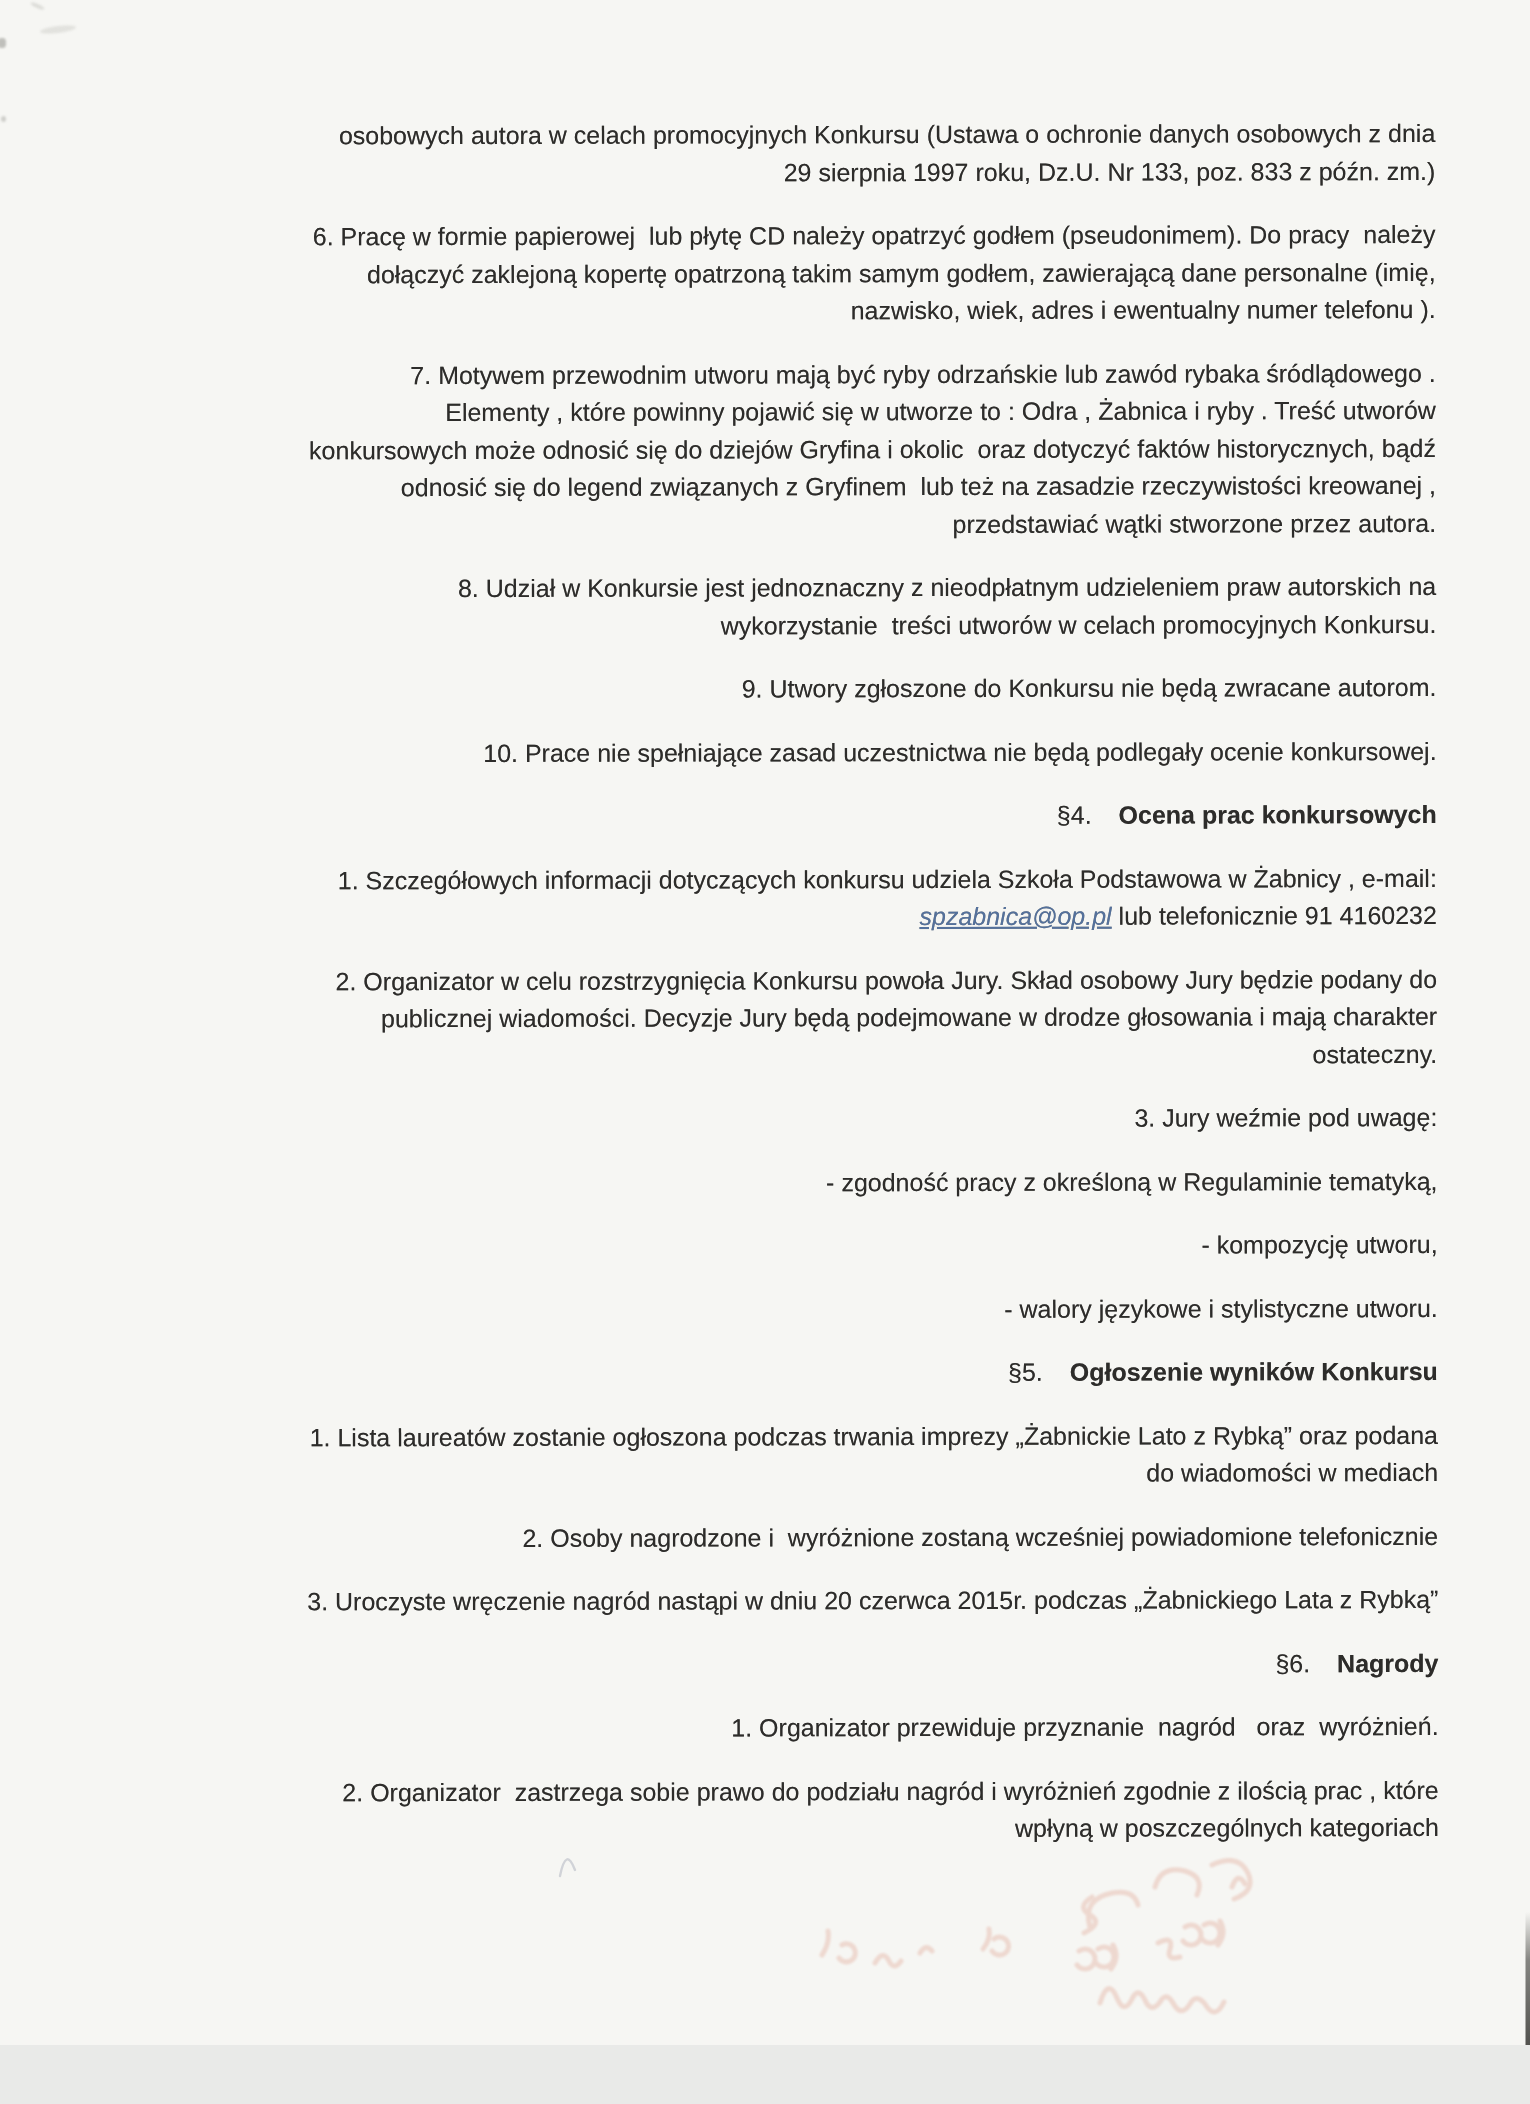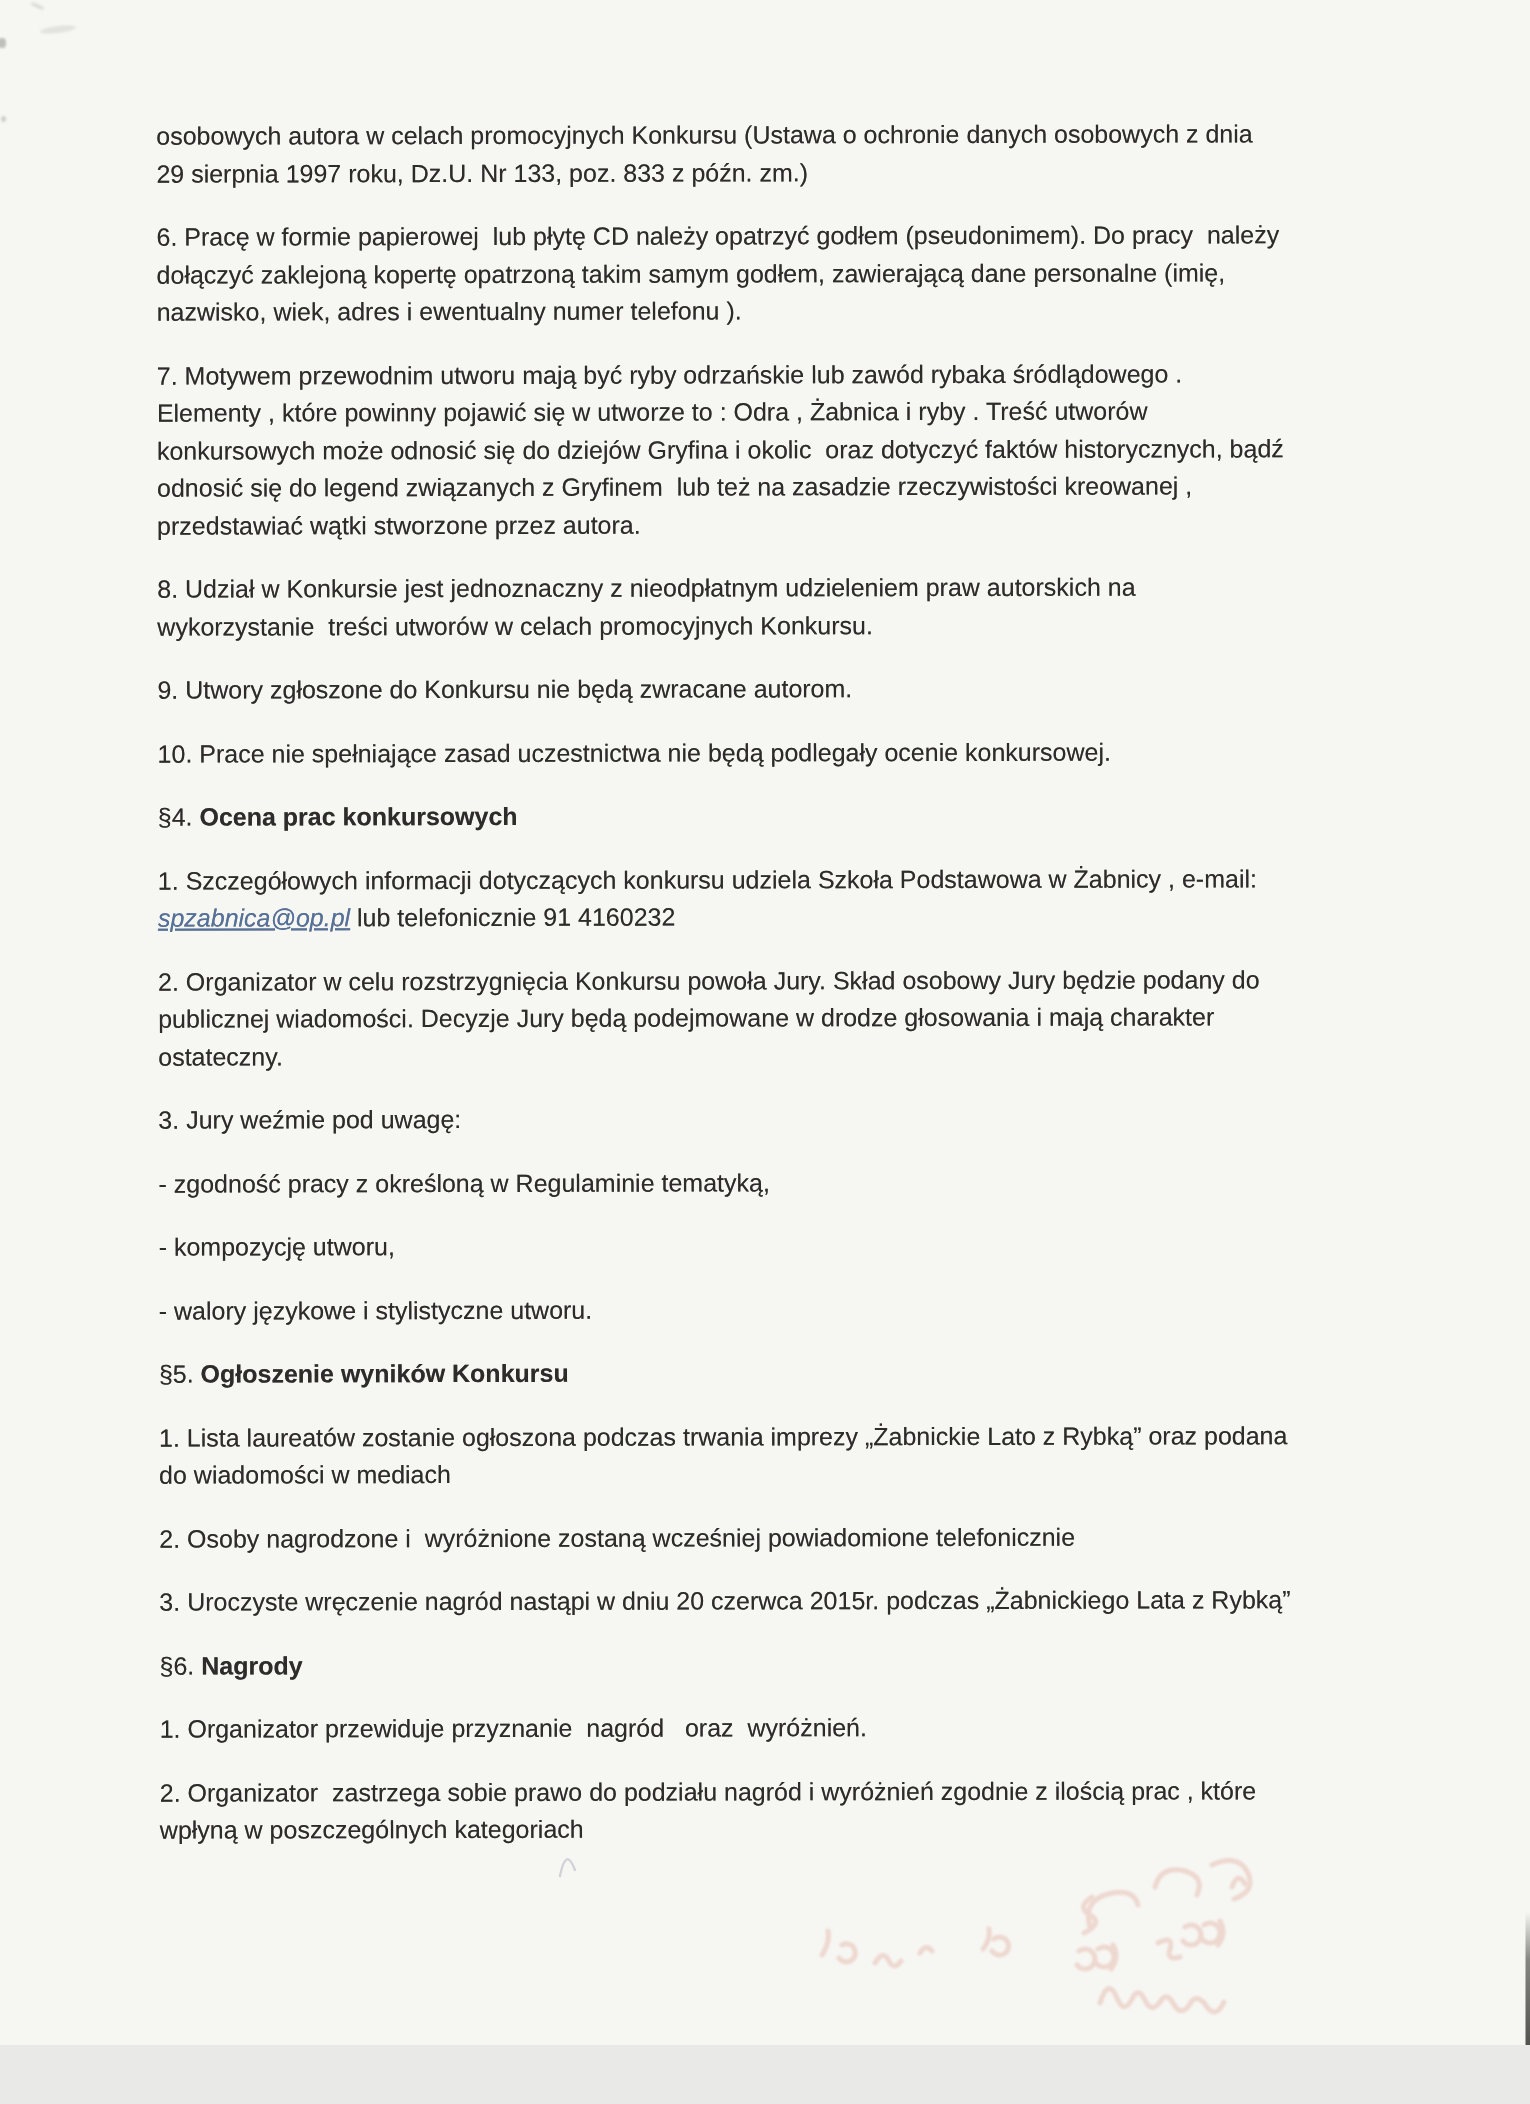--- a/index.html
+++ b/index.html
@@ -7,38 +7,39 @@
     padding: 0;
     background: #e9eae8;
   }
   .scan-page {
     position: relative;
     width: 1530px;
     height: 2045px;
     overflow: hidden;
     background: var(--paper, #f6f6f3);
     font-family: "Liberation Sans", "DejaVu Sans", sans-serif;
+    text-align: right;
   }
   .doc-body {
     position: absolute;
     left: 0;
     top: 0;
     width: 1530px;
     box-sizing: border-box;
     padding: 118px 95px 0 156px;
     font-size: 25px;
     line-height: 37.5px;
     color: var(--ink, #2d2c2a);
     text-shadow: 0 0 0.5px rgba(40, 40, 38, 0.55);
     white-space: pre-wrap;
     transform: rotate(-0.12deg);
     transform-origin: top left;
   }
   .block { margin: 0 0 26px 0; }
-  .heading .sec-title { font-weight: bold; }
+  .heading .sec-title { font-weight: bold; margin-left: 20px; }
   .heading .sec-num { font-weight: normal; }
   .email-link {
     color: var(--link, #54719c);
     text-decoration: underline;
     text-decoration-color: var(--link, #54719c);
     cursor: pointer;
     font-style: italic;
   }
   .ink-bleed {
     position: absolute;

